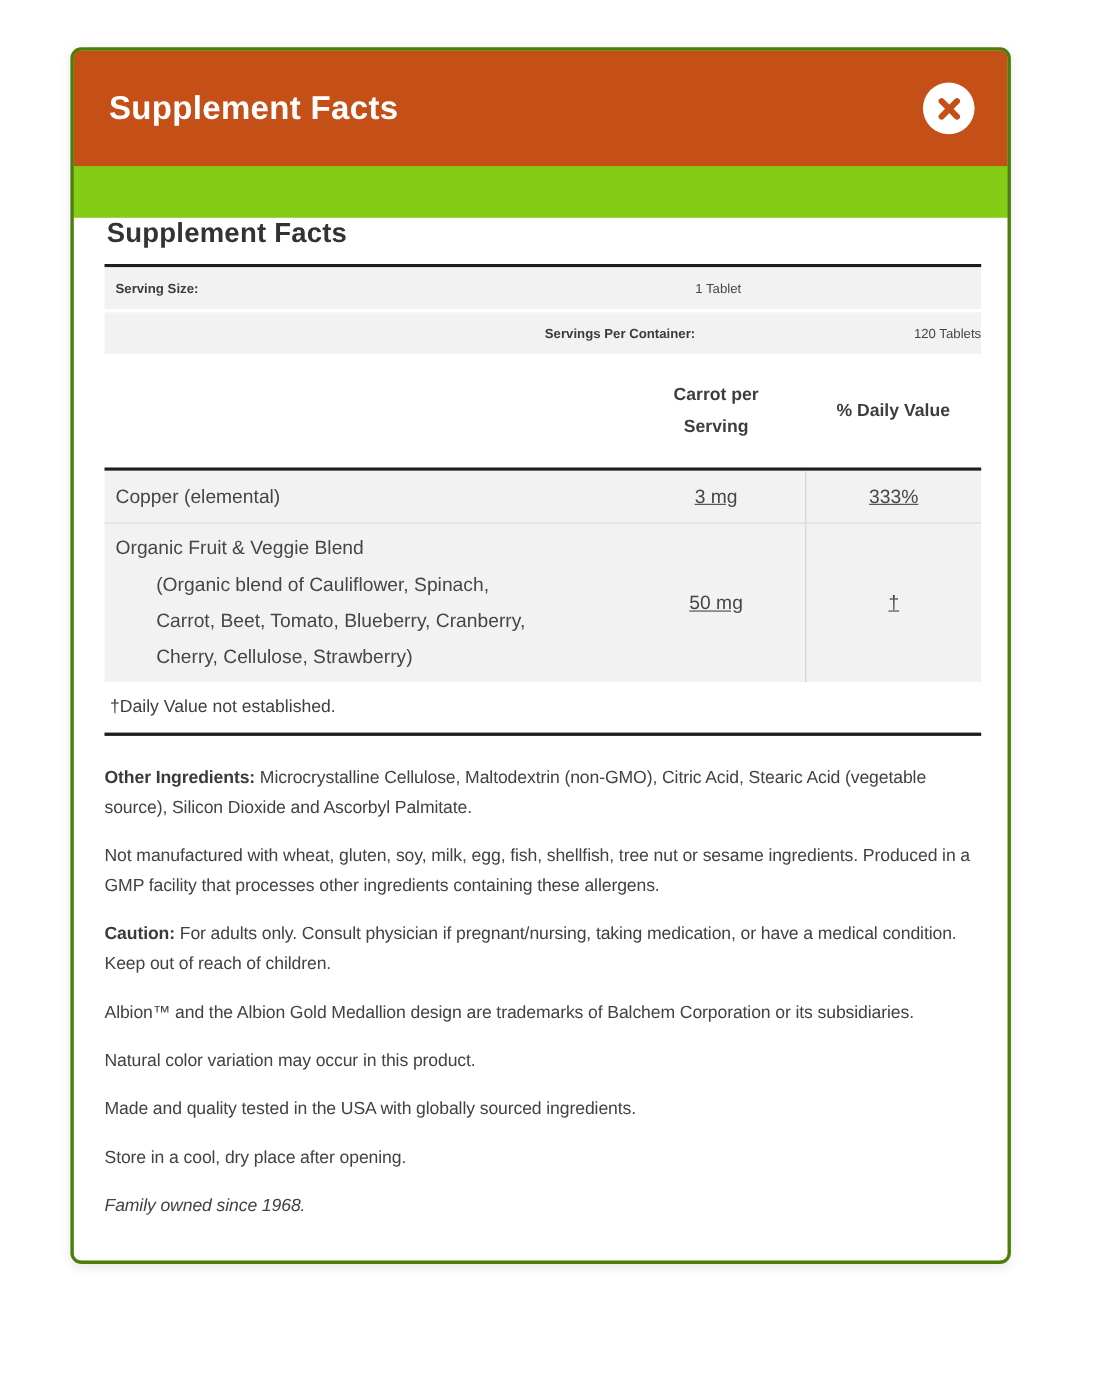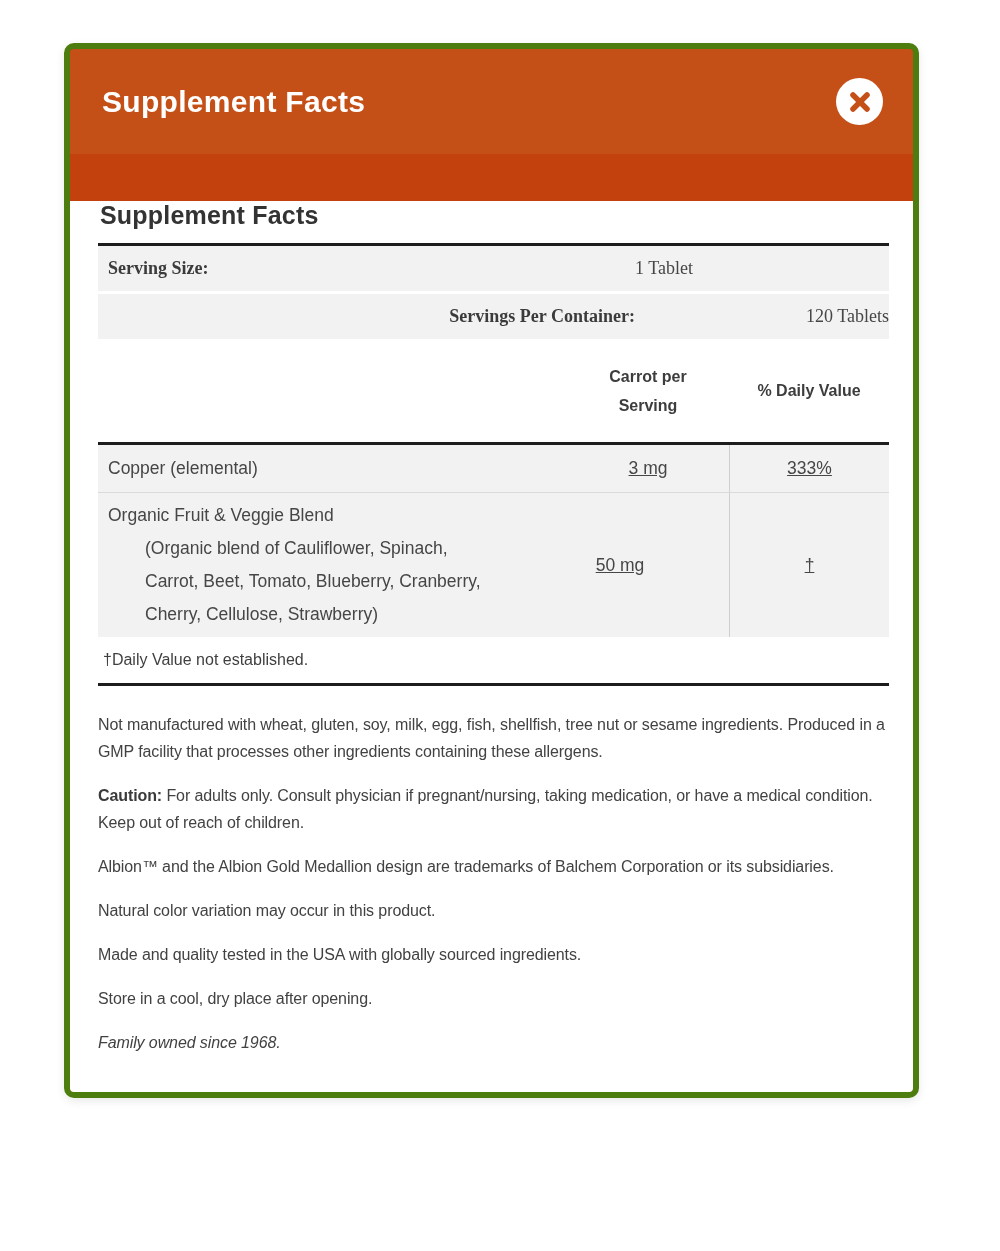--- a/index.html
+++ b/index.html
@@ -5,22 +5,22 @@
   * { box-sizing: border-box; margin: 0; padding: 0; }
   html, body {
     width: 1000px;
     background: #ffffff;
     font-family: "Liberation Sans", "DejaVu Sans", sans-serif;
     color: #424242;
   }
   .modal {
     width: 855px;
     margin: 43px 0 20px 64px;
-    background: #c2410c;
-    border: 6px solid #4d7c0f;
+    background: #84cc16;
+    border: 3px solid #4d7c0f;
     border-radius: 10px;
     box-shadow: 0 3px 10px rgba(0,0,0,0.09);
     overflow: hidden;
   }
   
   .modal-header {
     height: 105px;
     background: #c44f17;
     display: flex;
     align-items: center;
@@ -54,22 +54,21 @@
     margin: 47px 0 13px 2px;
     letter-spacing: 0.2px;
   }
   .rule { height: 3px; background: #1d1d1d; }
   
   .s-row {
     display: grid;
     grid-template-columns: 527px 1fr;
     background: #f2f2f2;
     padding: 12px 0 12px 10px;
-    font-size: 18px;
-    font-family: Liberation Serif, serif;
+    font-size: 12px;
   }
   .s-row + .s-row { margin-top: 3px; text-align: right; }
   .s-label { font-weight: bold; color: #3b3b3b; }
   .s-value { color: #464646; }
   
   .col-headers {
     display: grid;
     grid-template-columns: 1fr 162px 160px;
     height: 103px;
     align-items: center;
@@ -82,21 +81,21 @@
     line-height: 29px;
   }
   
   .n-row {
     display: grid;
     grid-template-columns: 1fr 162px 160px;
     background: #f2f2f2;
     font-size: 17.5px;
     color: #464646;
   }
-  .n-row + .n-row { border-top: 1px solid #dadada; gap: 28px; }
+  .n-row + .n-row { border-top: 1px solid #dadada; }
   .n-name { padding: 7px 6px 7px 10px; }
   .n-row.tall .n-name { padding: 6px 6px 6px 10px; }
   .n-line { line-height: 33px; white-space: nowrap; }
   .indent { padding-left: 37px; }
   .n-amt, .n-dv {
     display: flex; align-items: center; justify-content: center; text-decoration: underline;
   }
   .n-dv { border-left: 1px solid #cfcfcf; }
   
   .footnote {
@@ -180,20 +179,21 @@
         <div class="n-amt">50 mg</div>
         <div class="n-dv">†</div>
       </div>
     </div>
 
     <div class="footnote">†Daily Value not established.</div>
 
     <div class="rule"></div>
 
     <div class="paragraphs">
+      <p><strong>Other Ingredients:</strong><span> Microcrystalline Cellulose, Maltodextrin (non-GMO), Citric Acid, Stearic Acid (vegetable source), Silicon Dioxide and Ascorbyl Palmitate.</span></p>
       <p><strong></strong><span>Not manufactured with wheat, gluten, soy, milk, egg, fish, shellfish, tree nut or sesame ingredients. Produced in a GMP facility that processes other ingredients containing these allergens.</span></p>
       <p><strong>Caution:</strong><span> For adults only. Consult physician if pregnant/nursing, taking medication, or have a medical condition. Keep out of reach of children.</span></p>
       <p><strong></strong><span>Albion™ and the Albion Gold Medallion design are trademarks of Balchem Corporation or its subsidiaries.</span></p>
       <p><strong></strong><span>Natural color variation may occur in this product.</span></p>
       <p><strong></strong><span>Made and quality tested in the USA with globally sourced ingredients.</span></p>
       <p><strong></strong><span>Store in a cool, dry place after opening.</span></p>
       <p class="italic"><strong></strong><span>Family owned since 1968.</span></p>
     </div>
 
   </div>

